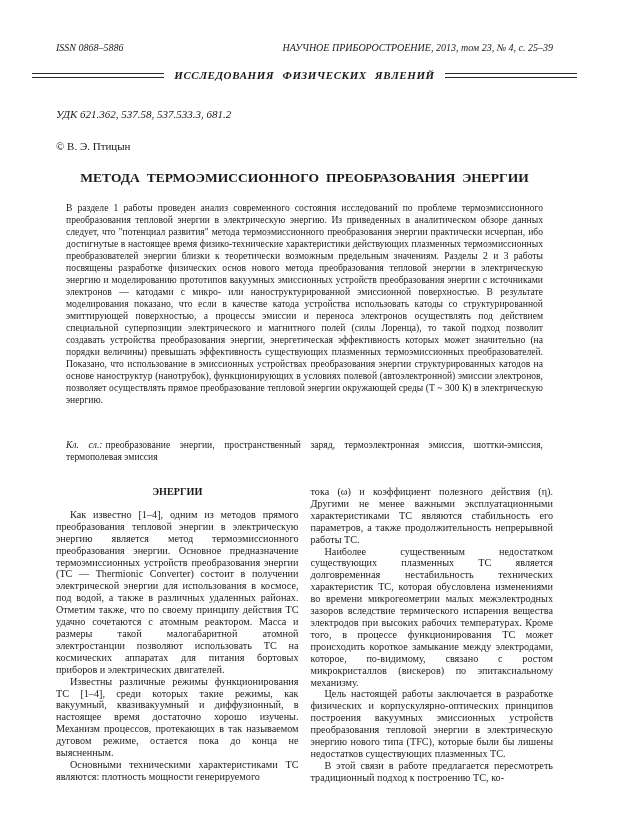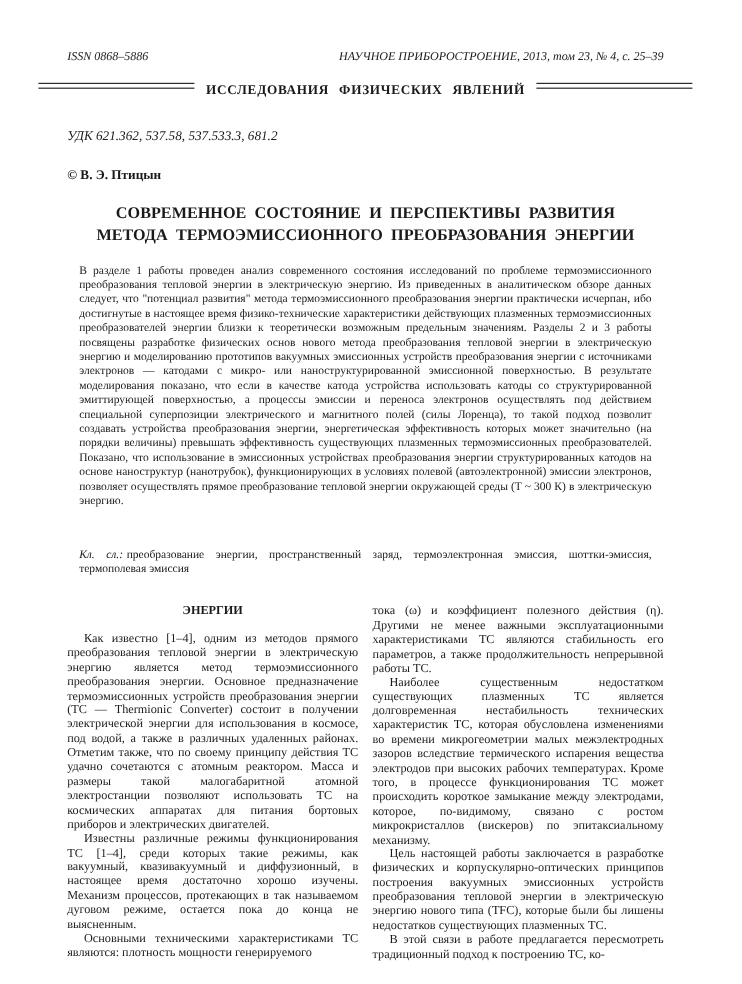--- a/index.html
+++ b/index.html
@@ -13,36 +13,37 @@
     padding:42px 56px 0 56px;
     overflow:hidden;
   }
   
   .running-head{
     display:flex;justify-content:space-between;align-items:baseline;
     font-style:italic;font-size:10px;line-height:12px;
   }
   
   .banner{
-    display:flex;
+    display:flex;align-items:center;
     margin:15px -24px 0 -24px;
+    font-style:italic;
   }
   .banner .rule{
     flex:1;height:3px;
     border-top:1px solid #2a2a2a;
     border-bottom:1px solid #2a2a2a;
   }
   .banner .banner-text{
     padding:0 10px;
     font-weight:bold;font-size:11px;
     letter-spacing:0.6px;word-spacing:5px;
     white-space:nowrap;
   }
   .udk{margin-top:27px;font-style:italic;font-size:11px;}
-  .author{margin-top:20px;font-weight:bold;font-size:11px;}
+  .author{margin-top:20px;font-weight:normal;font-size:11px;}
   .title{
     margin-top:17px;text-align:center;
     font-weight:bold;font-size:13.5px;line-height:18px;
     word-spacing:3.5px;
   }
   .abstract{
     margin:15px 10px 16px 10px;
     font-size:9.6px;line-height:12px;
     text-align:justify;
   }
@@ -83,21 +84,20 @@
     <span class="rule"></span>
     <span class="banner-text">ИССЛЕДОВАНИЯ ФИЗИЧЕСКИХ ЯВЛЕНИЙ</span>
     <span class="rule"></span>
   </div>
 
   <div class="udk">УДК 621.362, 537.58, 537.533.3, 681.2</div>
 
   <div class="author">© В. Э. Птицын</div>
 
   <div class="title">
-    <div>СОВРЕМЕННОЕ СОСТОЯНИЕ И ПЕРСПЕКТИВЫ РАЗВИТИЯ</div>
     <div>МЕТОДА ТЕРМОЭМИССИОННОГО ПРЕОБРАЗОВАНИЯ ЭНЕРГИИ</div>
   </div>
 
   <div class="abstract">В разделе 1 работы проведен анализ современного состояния исследований по проблеме термоэмиссионного преобразования тепловой энергии в электрическую энергию. Из приведенных в аналитическом обзоре данных следует, что "потенциал развития" метода термоэмиссионного преобразования энергии практически исчерпан, ибо достигнутые в настоящее время физико-технические характеристики действующих плазменных термоэмиссионных преобразователей энергии близки к теоретически возможным предельным значениям. Разделы 2 и 3 работы посвящены разработке физических основ нового метода преобразования тепловой энергии в электрическую энергию и моделированию прототипов вакуумных эмиссионных устройств преобразования энергии с источниками электронов — катодами с микро- или наноструктурированной эмиссионной поверхностью. В результате моделирования показано, что если в качестве катода устройства использовать катоды со структурированной эмиттирующей поверхностью, а процессы эмиссии и переноса электронов осуществлять под действием специальной суперпозиции электрического и магнитного полей (силы Лоренца), то такой подход позволит создавать устройства преобразования энергии, энергетическая эффективность которых может значительно (на порядки величины) превышать эффективность существующих плазменных термоэмиссионных преобразователей. Показано, что использование в  эмиссионных устройствах преобразования энергии структурированных катодов на основе наноструктур (нанотрубок), функционирующих в условиях полевой (автоэлектронной) эмиссии электронов, позволяет осуществлять прямое преобразование тепловой энергии окружающей среды (T ~ 300 К) в электрическую энергию.</div>
 
   <div class="keywords">
     <span class="kw-label">Кл. сл.:</span><span>преобразование энергии, пространственный заряд, термоэлектронная эмиссия, шоттки-эмиссия, термополевая эмиссия</span>
   </div>
 
   <div class="columns">

